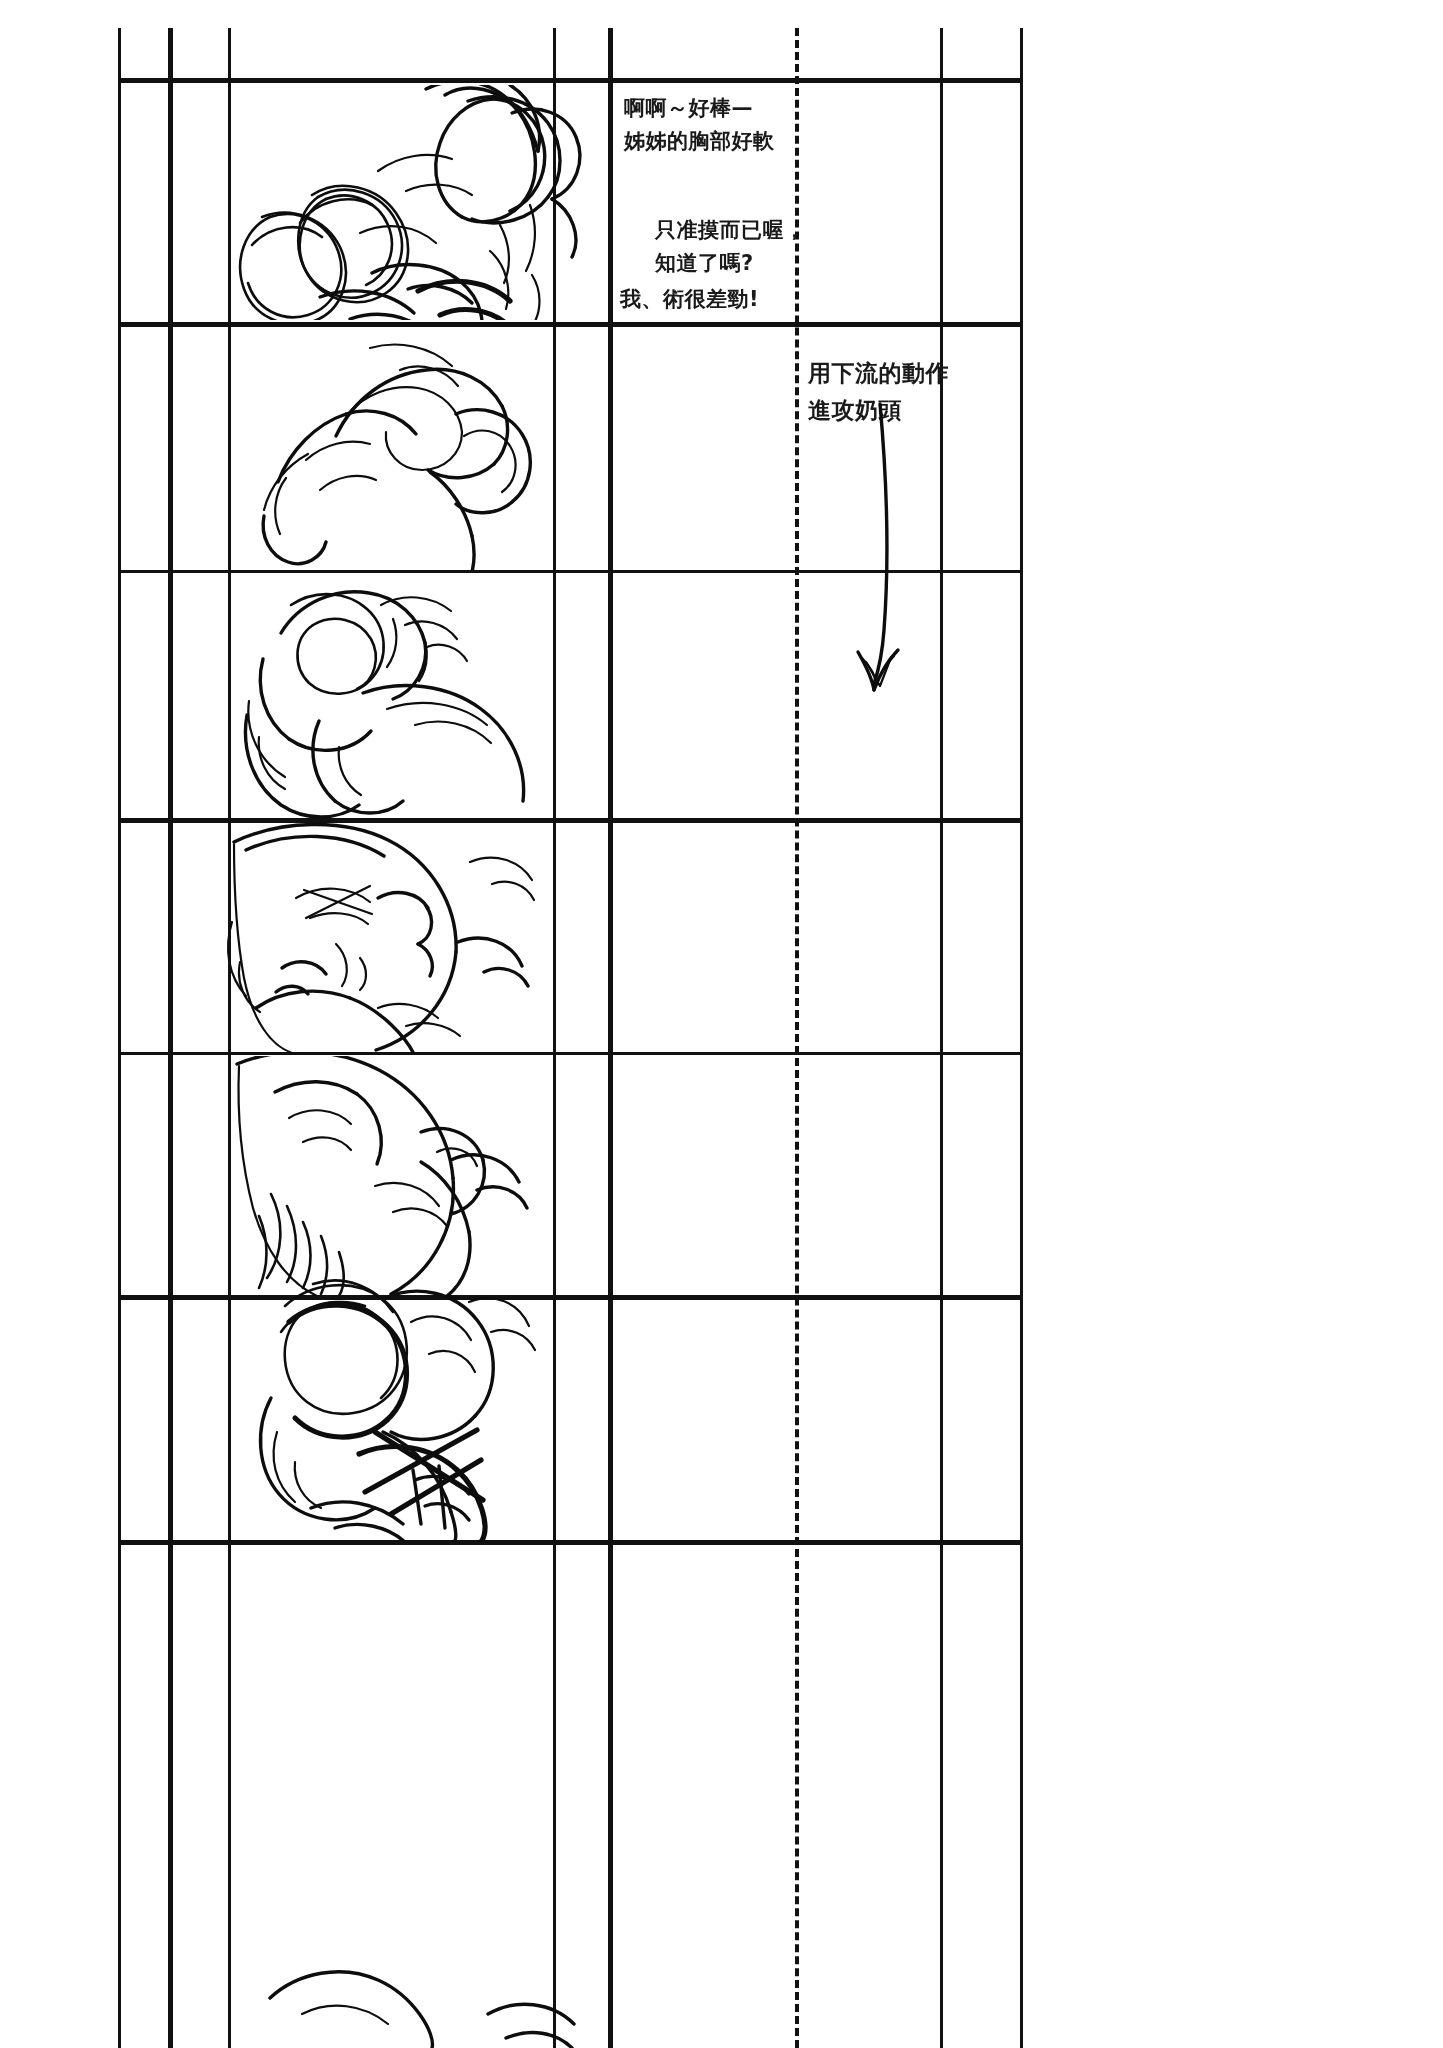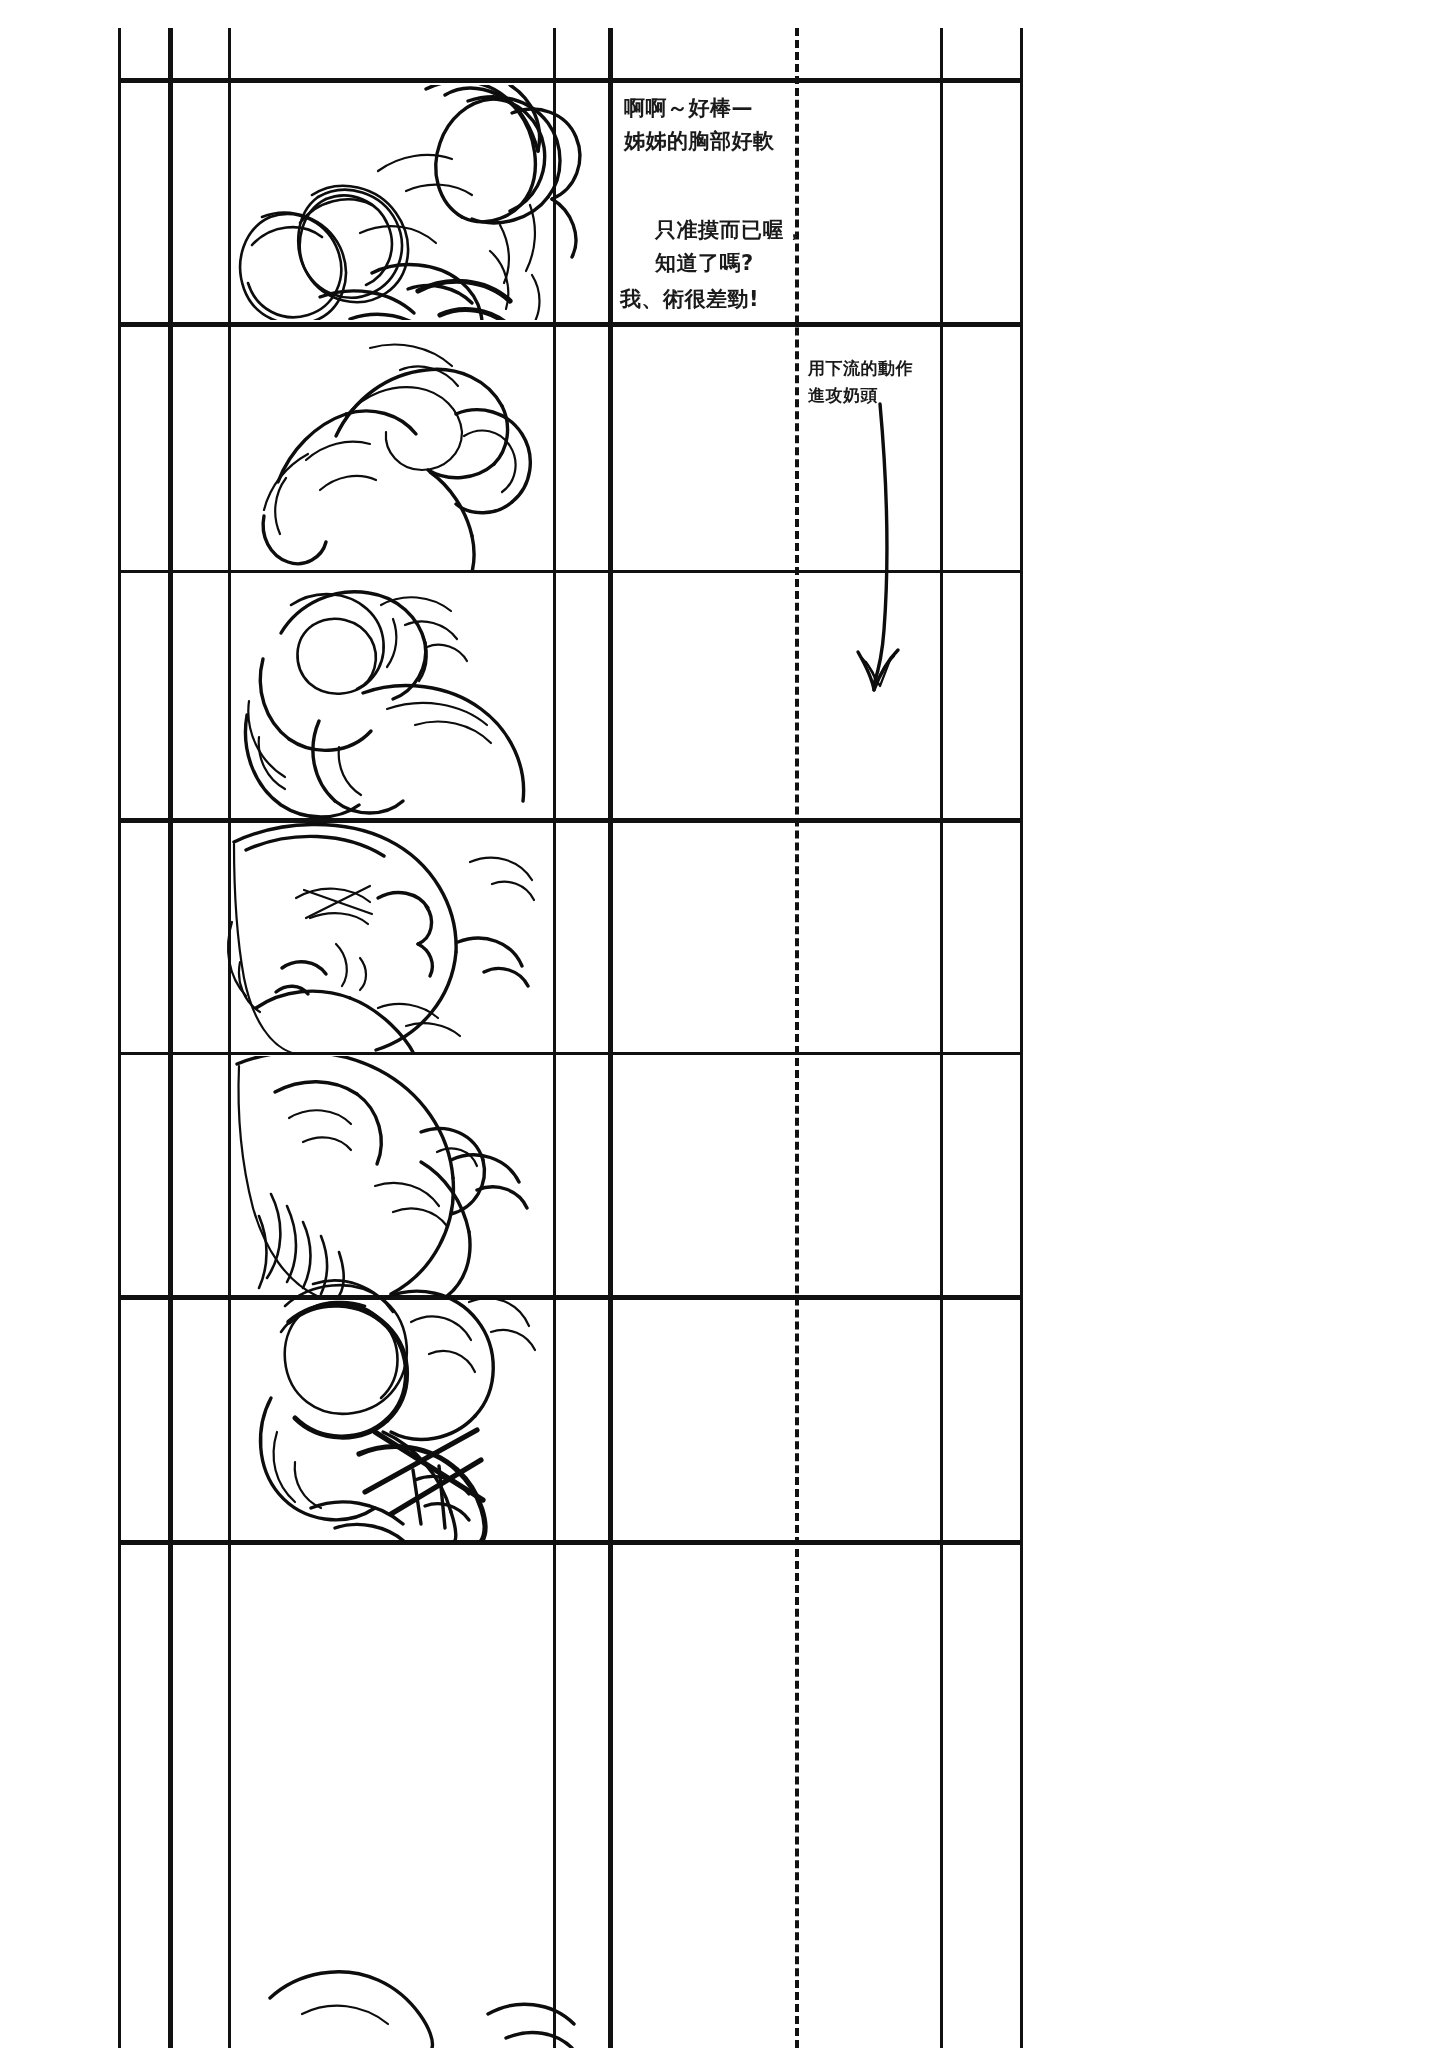--- a/index.html
+++ b/index.html
@@ -49,21 +49,21 @@
     font-weight: 600;
     letter-spacing: 0.5px;
     white-space: pre-line;
   }
   .dlg.left   { text-align: left; }
 
   
   .anno {
     position: absolute;
     font-family: "DejaVu Sans", "Liberation Sans", sans-serif;
-    font-size: 17px;
+    font-size: 23px;
     line-height: 1.6;
     color: #1a1a1a;
     font-weight: 600;
     white-space: pre-line;
     letter-spacing: 0.5px;
   }
 
   
   .sketch {
     position: absolute;

